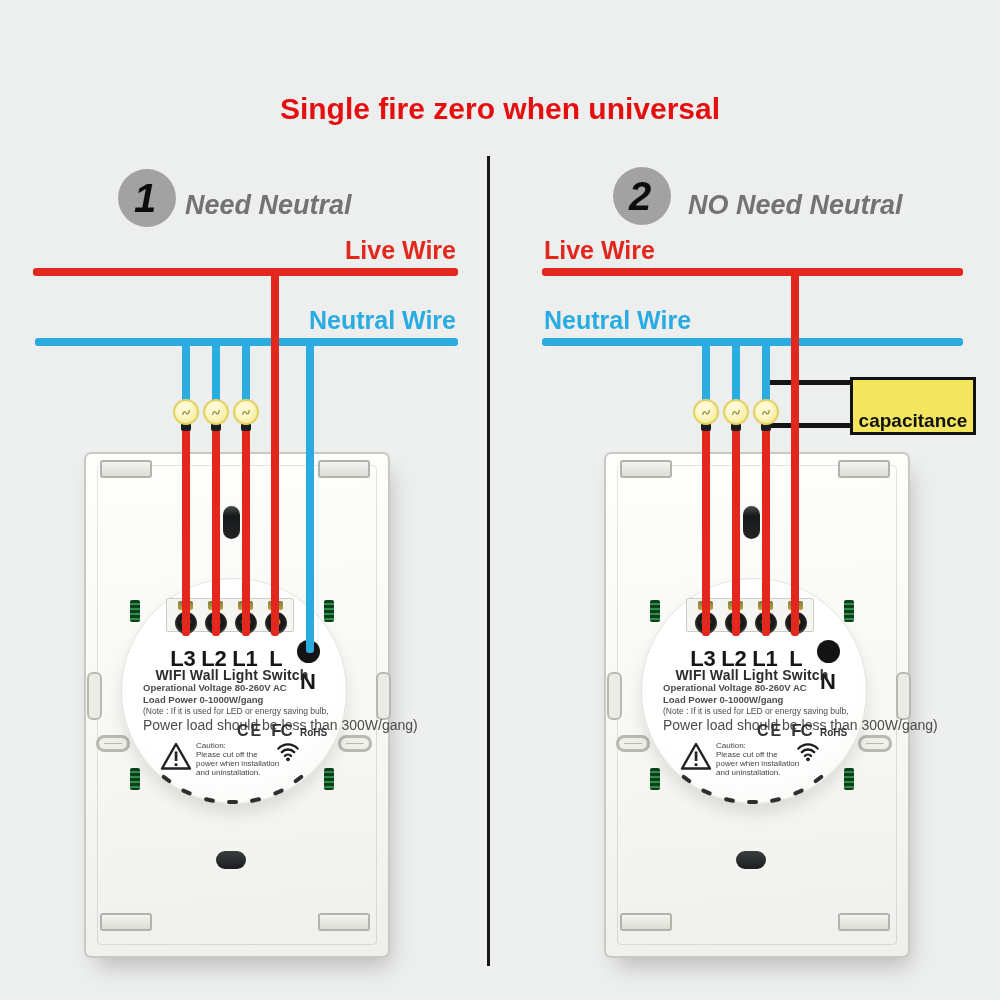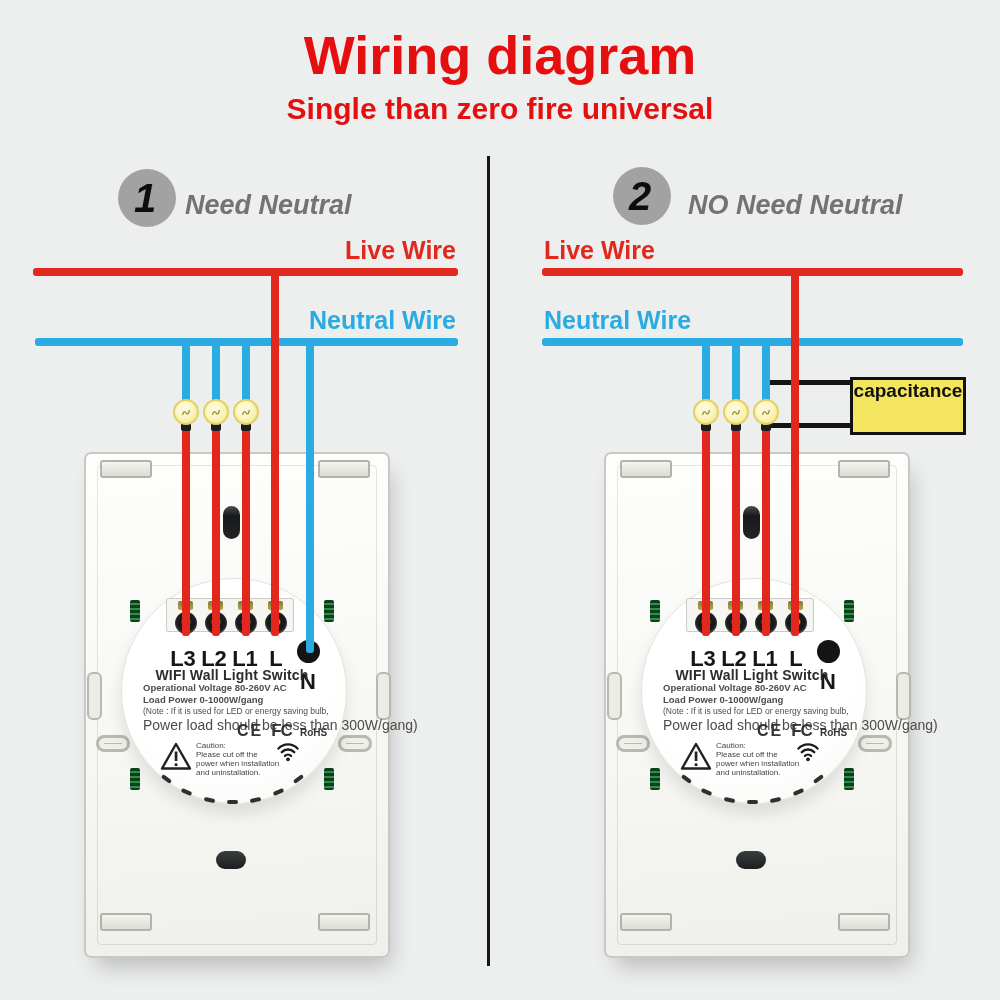--- a/index.html
+++ b/index.html
@@ -31,23 +31,23 @@
   .red-w{background:var(--red);}
   .blue-w{background:var(--blue);}
   .black-w{position:absolute;height:5px;background:#141414;}
   .z2{z-index:2}.z3{z-index:3}
   
   .bulb{position:absolute;width:26px;height:26px;border-radius:50%;z-index:4;
         background:radial-gradient(circle at 42% 38%,#fdf9d2 0 6px,#f4e98a 16px);
         border:2px solid #e2d066;box-sizing:border-box;display:flex;align-items:center;justify-content:center;}
   .bulb-base{position:absolute;width:10px;height:9px;background:#1c1c1c;border-radius:2px;z-index:4;}
   
-  .cap-box{position:absolute;left:850px;top:377px;width:116px;height:58px;box-sizing:border-box;
+  .cap-box{position:absolute;left:850px;top:377px;width:126px;height:58px;box-sizing:border-box;
         background:var(--cap-yellow);border:3px solid #121212;z-index:5;
-        display:flex;align-items:flex-start;justify-content:center;
+        display:flex;align-items:flex-end;justify-content:center;
         font-size:19px;font-weight:700;color:#111;}
   
   .device{position:absolute;top:452px;width:306px;height:506px;z-index:1;}
   .plate{position:absolute;inset:0;background:linear-gradient(175deg,#fefefd 0%,#f7f7f4 55%,#efefeb 100%);
         border:2px solid var(--plate-edge);border-radius:7px;box-sizing:border-box;
         box-shadow:6px 14px 22px -6px rgba(0,0,0,.22);}
   .inner-line{position:absolute;inset:13px;border:1px solid rgba(0,0,0,.10);border-radius:4px;}
   .clip{position:absolute;width:48px;height:14px;border:2px solid #b3b3ac;border-radius:3px;
         background:linear-gradient(#f4f4f0,#ddddd6);}
   .side-hook{position:absolute;width:11px;height:44px;border:2px solid #b8b8b1;border-radius:6px;background:#ecece7;}
@@ -87,22 +87,21 @@
   .green-mark{position:absolute;width:10px;height:22px;border-radius:2px;
         background:repeating-linear-gradient(180deg,#0d3f1f 0 3px,#2f9148 3px 5px);}
   .bot-oval{position:absolute;left:132px;top:399px;width:30px;height:18px;border-radius:9px;
         background:linear-gradient(#3b3e40,#1b1d1e);}
 </style>
 </head>
 <body>
 
 <div class="stage">
 
-  <div class="title">Wiring diagram</div>
-  <div class="subtitle">Single than zero fire universal</div>
+  <div class="subtitle">Single fire zero when universal</div>
   <div class="divider"></div>
 
   <div class="num-badge" style="left:118px;top:169px">
     <span>1</span>
   </div>
   <div class="sec-head" style="left:185px;top:190px">Need Neutral</div>
 
   <div class="num-badge" style="left:613px;top:167px">
     <span>2</span>
   </div>

